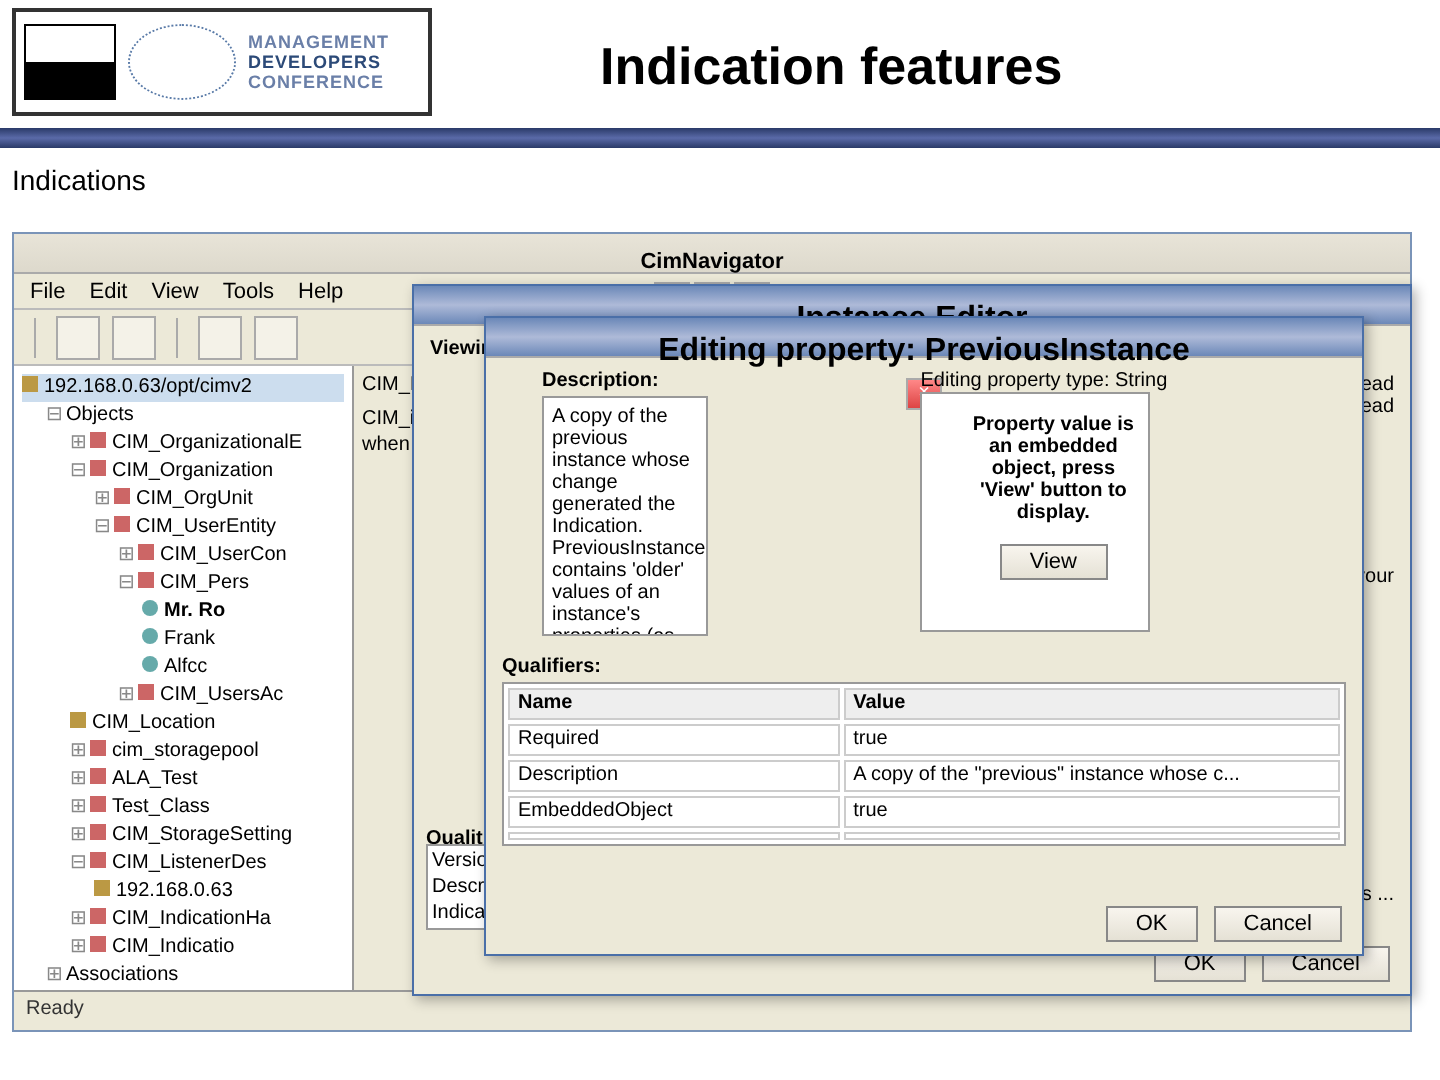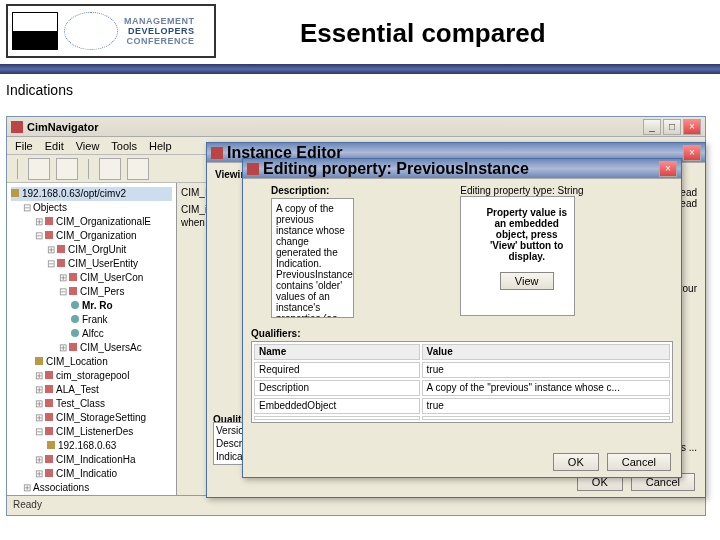--- a/index.html
+++ b/index.html
@@ -1,26 +1,26 @@
 <!DOCTYPE html>
 <html><head>
 <meta charset="utf-8">
 <style>
   * { box-sizing: border-box; margin: 0; padding: 0; font-family: Tahoma, Arial, sans-serif; }
   body { width: 720px; height: 540px; background: #fff; position: relative; overflow: hidden; }
   .logo-box { position: absolute; top: 4px; left: 6px; width: 210px; height: 54px; border: 2px solid #333; background: #fff; display: flex; align-items: center; gap: 6px; padding: 4px; }
   .logo-icon { width: 46px; height: 38px; background: linear-gradient(#fff 50%, #000 50%); border: 1px solid #000; position: relative; }
   .logo-dots { width: 54px; height: 38px; border: 1px dotted #5a7ba8; border-radius: 50%; display: inline-block; }
-  .logo-text { display: flex; flex-direction: column; font-size: 9px; font-weight: bold; letter-spacing: 0.5px; text-align: right; }
+  .logo-text { display: flex; flex-direction: column; font-size: 9px; font-weight: bold; letter-spacing: 0.5px; }
   .logo-text span:nth-child(1){ color:#6a7fa8;} .logo-text span:nth-child(2){ color:#2c4a78;} .logo-text span:nth-child(3){ color:#6a7fa8;}
   .title { position: absolute; top: 18px; left: 300px; font-size: 26px; font-weight: bold; color: #000; }
   .hr-bar { position: absolute; top: 64px; left: 0; width: 720px; height: 10px; background: linear-gradient(#2a3a68, #5a6aa8, #2a3a68); }
   .subtitle { position: absolute; top: 82px; left: 6px; font-size: 14px; color: #000; }
   .app { position: absolute; top: 116px; left: 6px; width: 700px; height: 400px; border: 1px solid #7a94b8; background: #ece9d8; font-size: 11px; }
-  .titlebar { height: 20px; background: linear-gradient(#e8e4d8,#ddd9cc); display: flex; align-items: center; padding: 4px 4px; gap: 4px; border-bottom: 1px solid #aaa; }
+  .titlebar { height: 20px; background: linear-gradient(#e8e4d8,#ddd9cc); display: flex; align-items: center; padding: 4px 4px; gap: 4px; border-bottom: 1px solid #aaa; flex-direction: column; }
   .titlebar .tb-icon { width: 12px; height: 12px; background: #b44; }
   .titlebar .tb-title { font-weight: bold; flex: 1; }
   .winbtns { display: flex; gap: 2px; }
   .winbtn { width: 18px; height: 16px; background: linear-gradient(#f5f5f0,#d5d5c8); border: 1px solid #aaa; font-size: 10px; line-height: 14px; text-align: center; color: #333; }
   .winbtn.close { background: linear-gradient(#f88,#d44); color: #fff; }
   .menubar { height: 18px; background: #ece9d8; display: flex; gap: 12px; padding: 2px 8px; align-items: center; border-bottom: 1px solid #bbb; font-size: 11px; }
   .toolbar { height: 28px; display: flex; gap: 6px; padding: 4px 6px; align-items: center; border-bottom: 1px solid #bbb; }
   .tbtn { width: 22px; height: 22px; border: 1px solid #aaa; background: #f4f2e8; }
   .content { display: flex; height: calc(100% - 86px); }
   .tree { width: 170px; border-right: 1px solid #999; background: #fff; padding: 4px; overflow: hidden; font-size: 10px; line-height: 14px; }
@@ -57,21 +57,21 @@
 
 <div class="logo-box">
   <span class="logo-icon"></span>
   <span class="logo-dots"></span>
   <span class="logo-text">
     <span>MANAGEMENT</span>
     <span>DEVELOPERS</span>
     <span>CONFERENCE</span>
   </span>
 </div>
-<div class="title">Essential compared</div>
+<div class="title">Indication features</div>
 <div class="hr-bar"></div>
 <div class="subtitle">Indications</div>
 
 <div class="app">
   <div class="titlebar">
     <span class="tb-icon"></span>
     <span class="tb-title">CimNavigator</span>
     <span class="winbtns">
       <span class="winbtn">_</span>
       <span class="winbtn">□</span>

